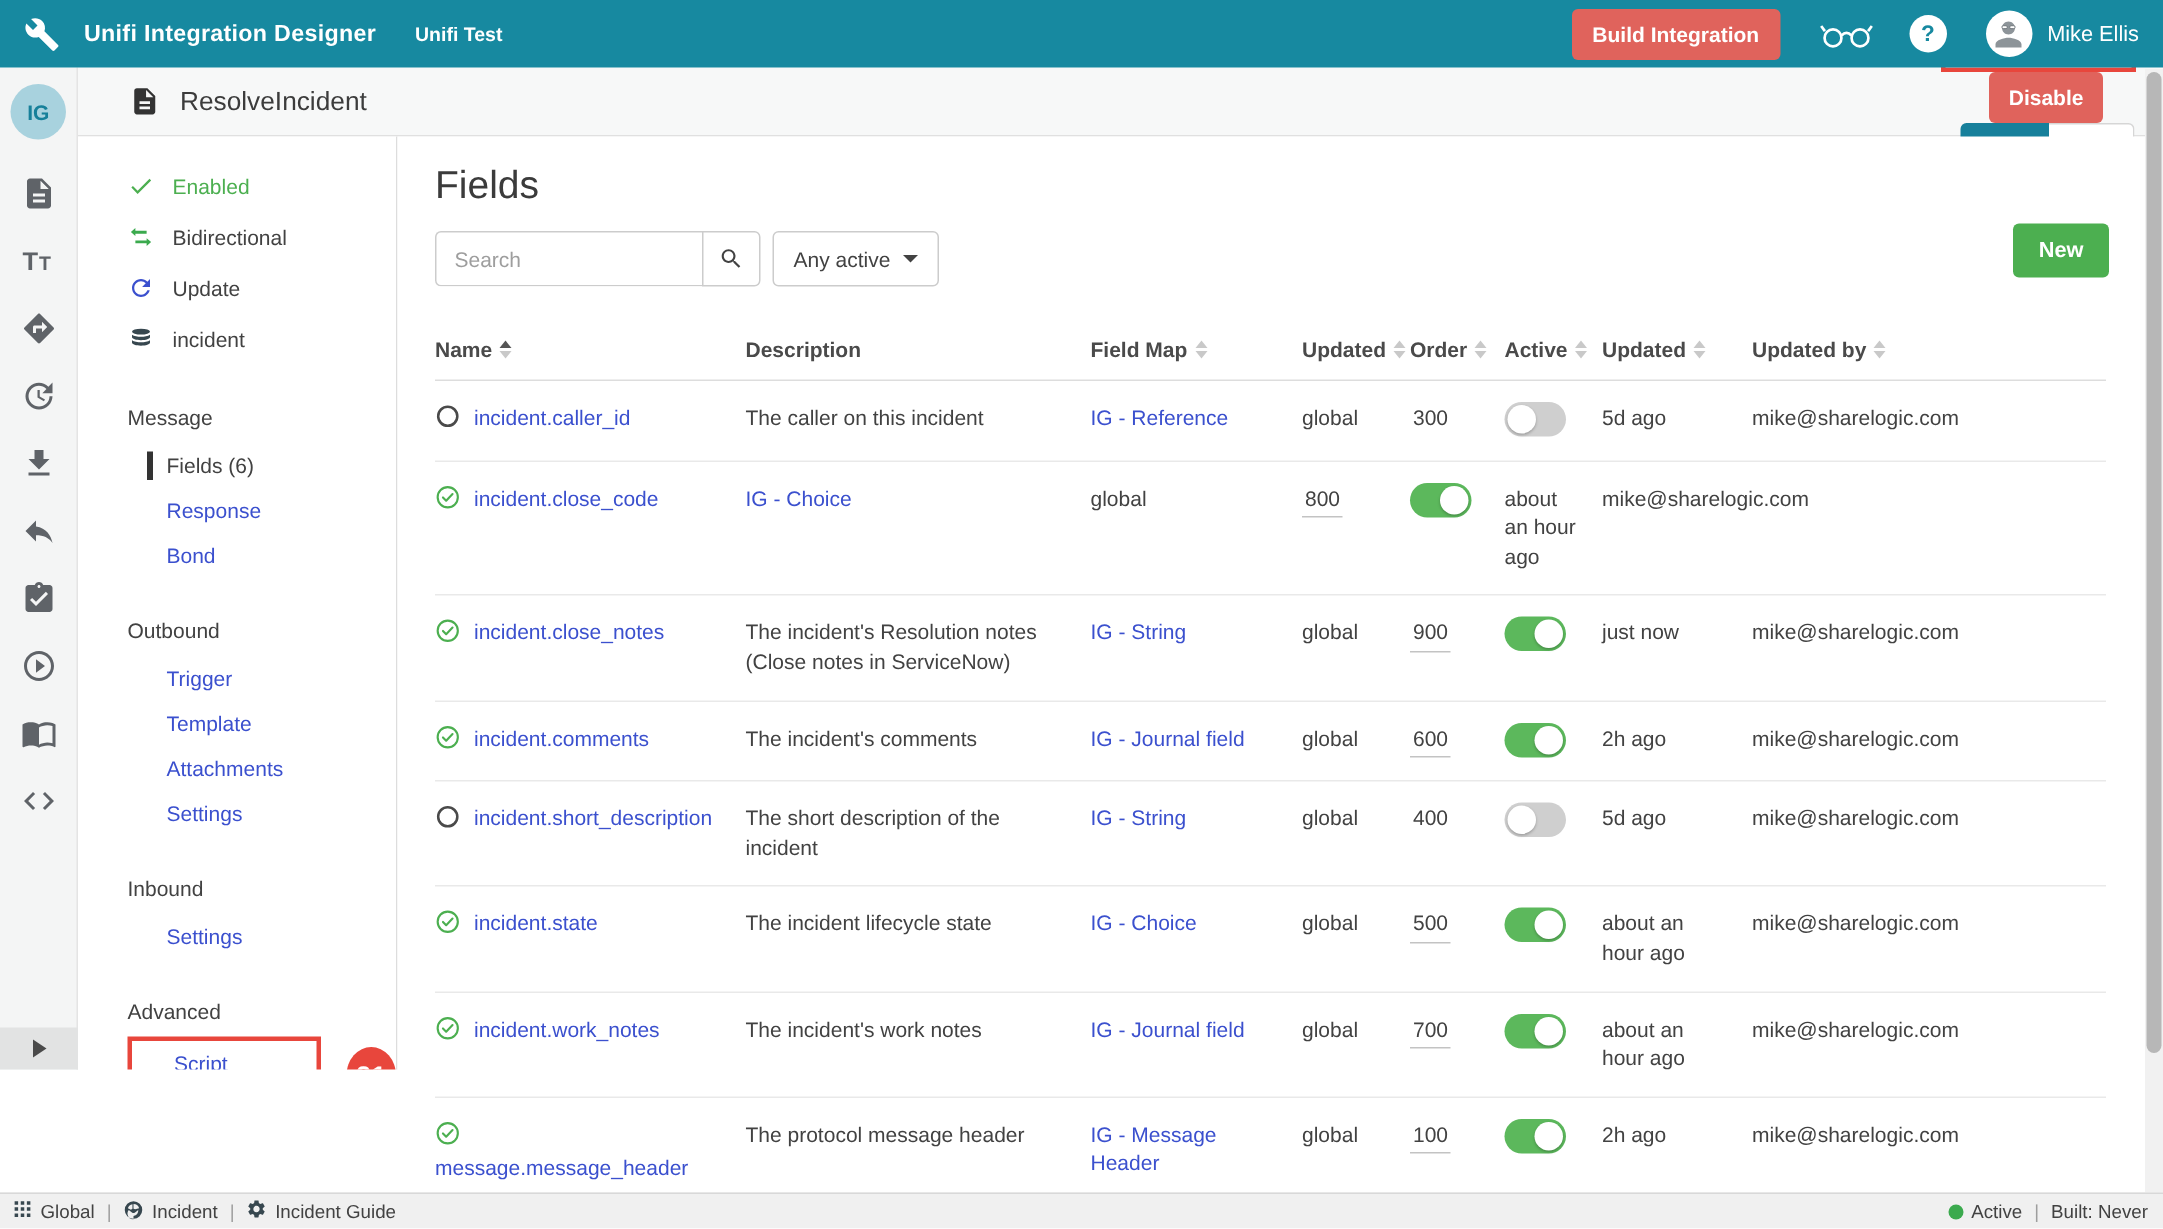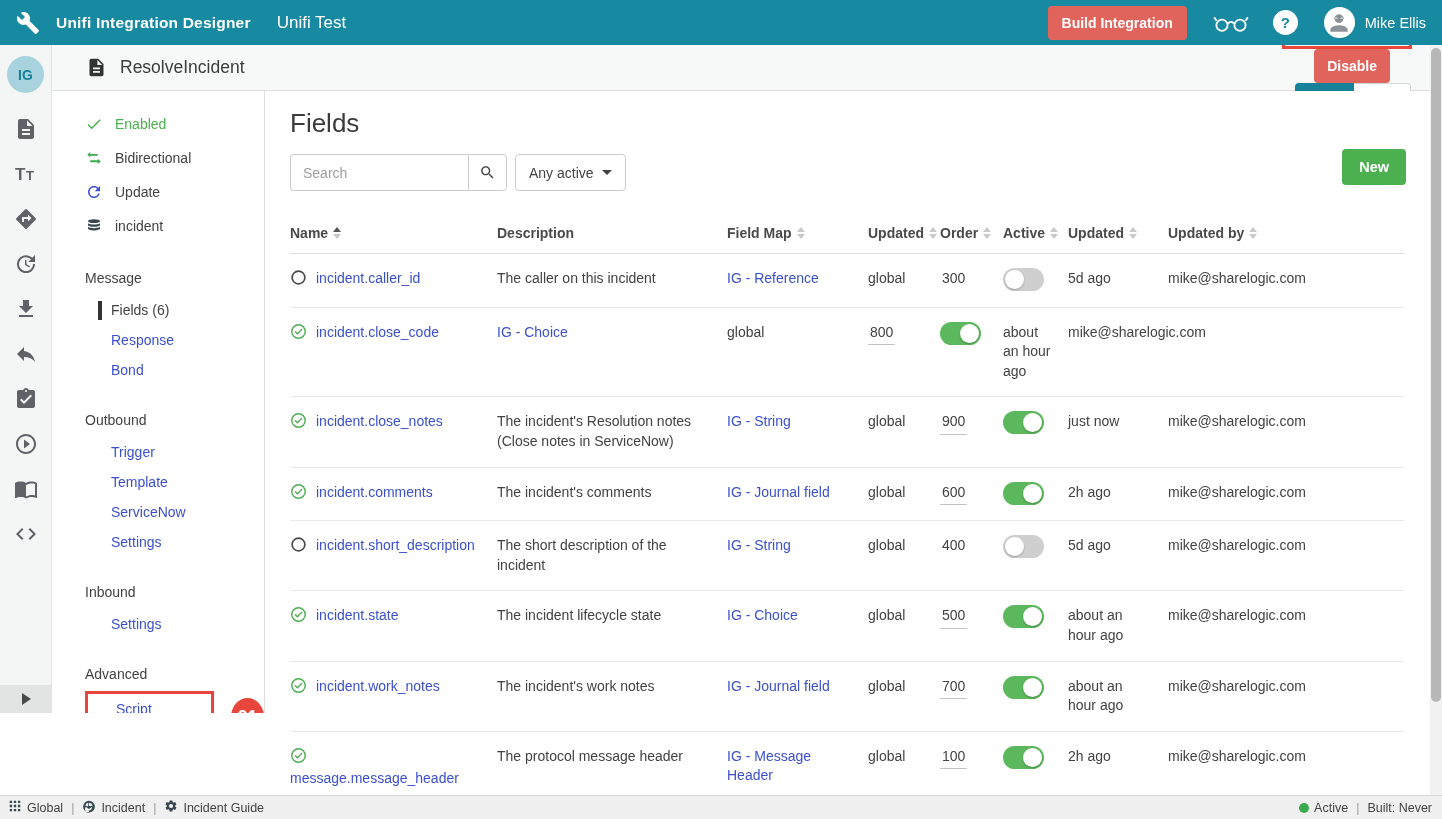--- a/index.html
+++ b/index.html
@@ -3,21 +3,21 @@
 <meta charset="utf-8">
 <style>
   * { box-sizing: border-box; margin: 0; padding: 0; }
   html,body { width:1442px; height:819px; overflow:hidden; }
   body { font-family:"Liberation Sans", sans-serif; background:#fff; color:#424242; position:relative; }
 
   
   .topbar { position:absolute; top:0; left:0; width:1442px; height:45px; background:#1789A0; display:flex; align-items:center; color:#fff; z-index:30; }
   .topbar .wrench { margin-left:16px; width:24px; height:24px; }
   .topbar .app-title { font-size:15.5px; font-weight:bold; margin-left:16px; letter-spacing:.2px; }
-  .topbar .app-sub { font-size:17px; font-weight:normal; margin-left:26px; }
+  .topbar .app-sub { font-size:13px; font-weight:bold; margin-left:26px; }
   .topbar .right { margin-left:auto; display:flex; align-items:center; padding-right:16px; }
   .btn { border:none; border-radius:4px; cursor:pointer; font-family:inherit; }
   .btn-red { background:#E0635C; color:#fff; font-size:14px; font-weight:bold; padding:9px 14px; }
   .glasses { width:36px; height:22px; margin-left:26px; }
   .help-circle { width:25px; height:25px; border-radius:50%; background:#fff; color:#1789A0; font-weight:bold; font-size:15px; display:flex; align-items:center; justify-content:center; margin-left:24px; }
   .avatar { width:31px; height:31px; border-radius:50%; background:#fff; margin-left:26px; display:flex; align-items:center; justify-content:center; overflow:hidden; }
   .user-name { font-size:14.5px; margin-left:10px; }
 
   
   .app-body { position:absolute; top:45px; left:0; width:1442px; height:668px; display:flex; }
@@ -26,21 +26,21 @@
   .rail { width:52px; background:#f4f5f5; border-right:1px solid #e4e4e4; display:flex; flex-direction:column; align-items:center; position:relative; }
   .ig-avatar { width:37px; height:37px; border-radius:50%; background:#a8d2de; color:#17809a; font-weight:bold; font-size:14px; display:flex; align-items:center; justify-content:center; margin-top:11px; }
   .rail-icons { display:flex; flex-direction:column; align-items:center; margin-top:24px; }
   .rail-icon { width:24px; height:24px; margin-bottom:21px; color:#5f6368; cursor:pointer; }
   .rail-icon svg { width:24px; height:24px; fill:#5f6368; }
   .rail-collapse { position:absolute; bottom:0; left:0; width:52px; height:28px; background:#e2e3e3; display:flex; align-items:center; justify-content:center; cursor:pointer; }
   .rail-collapse .tri { width:0; height:0; border-top:6px solid transparent; border-bottom:6px solid transparent; border-left:9px solid #4a4a4a; }
 
   
   .page { flex:1; display:flex; flex-direction:column; min-width:0; }
-  .page-header { height:46px; background:#f7f8f8; border-bottom:1px solid #e0e0e0; display:flex; align-items:center; padding:0 30px 0 34px;gap:18px; }
+  .page-header { height:46px; background:#f7f8f8; border-bottom:1px solid #e0e0e0; display:flex; align-items:center; padding:0 18px 0 34px;gap:18px; }
   .doc-title { display:flex; align-items:center; }
   .doc-title svg { width:21px; height:21px; fill:#333; }
   .doc-title .t { font-size:17.5px; color:#3c3c3c; margin-left:13px; }
   .ph-right { margin-left:auto; display:flex; align-items:center;flex-direction:column; }
   .badge-circle { width:38px; height:38px; border-radius:50%; background:#E8463C; color:#fff; font-size:18px; font-weight:bold; display:flex; align-items:center; justify-content:center; }
   .annotation-box { border:3px solid #E8463C; padding:2px; display:inline-flex; }
   .btn-white { background:#fff; border:1px solid #d6d6d6; color:#424242; font-size:14px; padding:8px 13px; border-radius:3px; }
   #build-message { border-radius:3px; }
   .hdr-gap { width:10px; }
   .btn-disable { background:#E0635C; color:#fff; font-size:14px; font-weight:bold; padding:9px 13px; border-radius:4px; margin-left:10px; }
@@ -259,21 +259,21 @@
             </span>
             <span>incident</span>
           </div>
           <div class="side-section-title">Message</div>
           <a class="side-link active">Fields (6)</a>
           <a class="side-link">Response</a>
           <a class="side-link">Bond</a>
           <div class="side-section-title">Outbound</div>
           <a class="side-link">Trigger</a>
           <a class="side-link">Template</a>
-          <a class="side-link">ServiceNow</a>
+          <a class="side-link">Attachments</a>
           <a class="side-link">Settings</a>
           <div class="side-section-title">Inbound</div>
           <a class="side-link">Settings</a>
           <div class="side-section-title">Advanced</div>
           <div class="side-annot-row">
             <span class="annotation-box">
               <a class="side-link">Script Editor</a>
             </span>
             <div class="badge-circle">21</div>
           </div>

